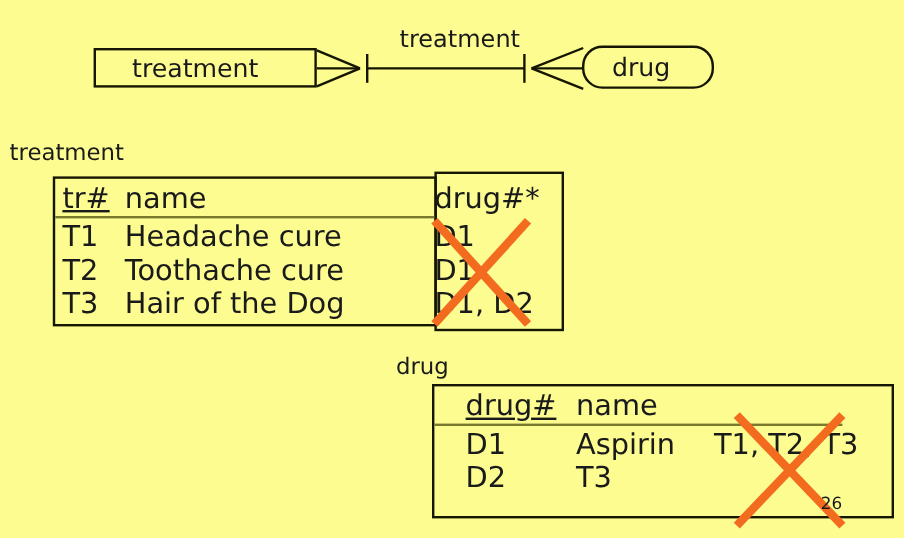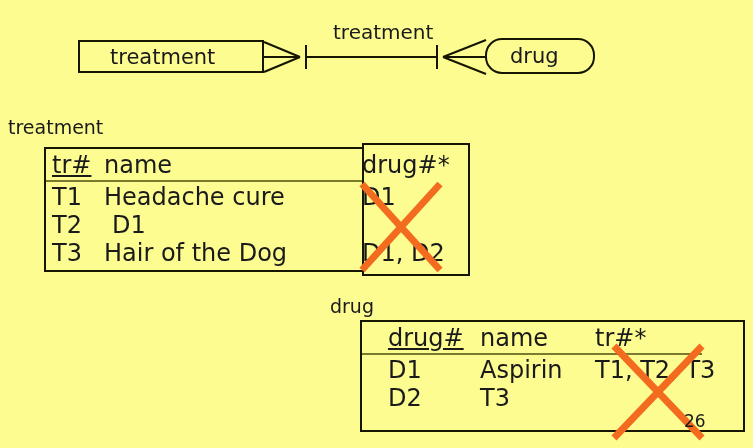--- a/index.html
+++ b/index.html
@@ -220,21 +220,21 @@
     left: 608px;
     top: 340px;
     width: 100px;
     height: 105px;
   }
 
   #page-number {
     position: absolute;
     left: 684px;
     top: 413px;
-    font-size: 17px;
+    font-size: 14px;
     line-height: 1;
     color: #1a1a1a;
   }
 </style>
 </head>
 <body>
 
 <div id="slide">
 
   <div id="er-diagram">
@@ -285,20 +285,21 @@
       <div id="treatment-header-rule"></div>
 
       <div id="treatment-rows">
         <div class="row">
           <span class="cell tr-c1">T1</span>
           <span class="cell tr-c2">Headache cure</span>
           <span class="cell tr-c3">D1</span>
         </div>
         <div class="row">
           <span class="cell tr-c1">T2</span>
+          <span class="cell tr-c2">Toothache cure</span>
           <span class="cell tr-c3">D1</span>
         </div>
         <div class="row">
           <span class="cell tr-c1">T3</span>
           <span class="cell tr-c2">Hair of the Dog</span>
           <span class="cell tr-c3">D1, D2</span>
         </div>
       </div>
     </div>
   </div>
@@ -309,21 +310,20 @@
   </svg>
 
   <div class="table-caption" id="drug-caption">drug</div>
 
   <div id="drug-block">
     <div id="drug-main-box"></div>
 
     <div id="drug-header" class="row">
       <span class="cell dr-c1 pk">drug#</span>
       <span class="cell dr-c2">name</span>
-      <span class="cell dr-c3">tr#*</span>
     </div>
     <div id="drug-header-rule"></div>
 
     <div id="drug-rows">
       <div class="row">
         <span class="cell dr-c1">D1</span>
         <span class="cell dr-c2">Aspirin</span>
         <span class="cell dr-c3">T1, T2, T3</span>
       </div>
       <div class="row">

